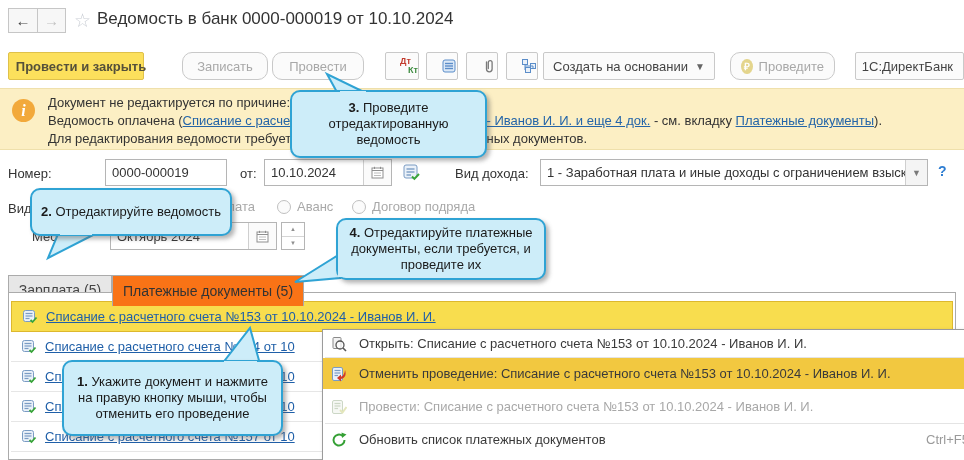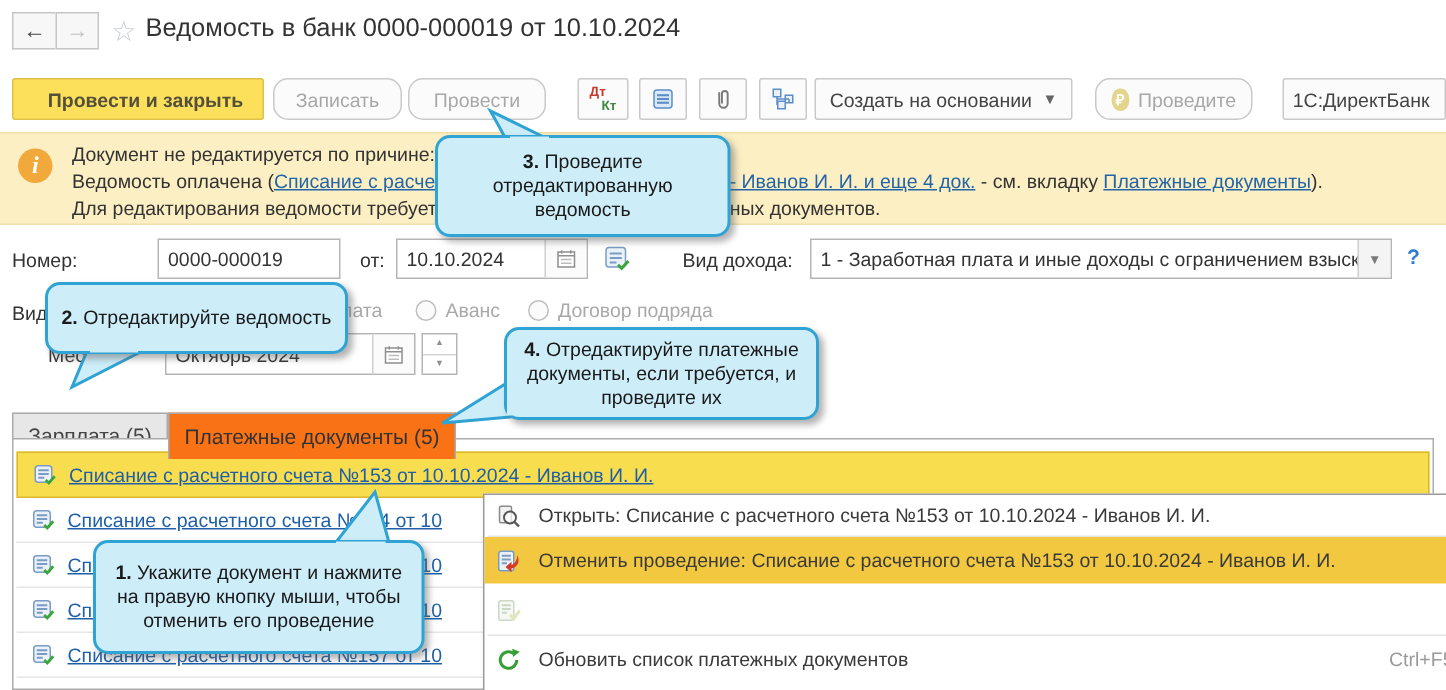--- a/index.html
+++ b/index.html
@@ -15,21 +15,21 @@
   .navbtn.fwd  { color:#c2c2c2; }
   .star { position:absolute; left:74px; top:9px; font-size:19px; color:#c9cdd4; }
   .title { position:absolute; left:97px; top:9px; font-size:17px; color:#333; white-space:nowrap; }
 
   
   .btn { position:absolute; top:52px; height:28px; border:1px solid #c9c9c9; background:#fbfbfb;
          border-radius:2px; font-size:13px; color:#444; display:flex; align-items:center;
          justify-content:center; white-space:nowrap; padding:0 10px; }
   .btn.primary { background:#fce05c; border-color:#dfc14a; color:#55503a; font-weight:bold; }
   .btn.disabled { color:#a8a8a8;border-radius:10px; }
-  .btn.iconbtn { padding:0; }
+  .btn.iconbtn { padding:0;justify-content:flex-end; }
   .caret { font-size:10px; color:#666; margin-left:7px; }
   .rubcircle { width:15px; height:15px; border-radius:50%; background:#e4d58d; color:#fff;
                font-size:10px; font-weight:bold; display:flex; align-items:center; justify-content:center; margin-right:6px;}
   .dtkt { font-size:9px; font-weight:bold; line-height:9px; text-align:left; }
   .dtkt .dt { color:#c23b2d; display:block; }
   .dtkt .kt { color:#3d8c40; display:block; margin-left:8px; }
 
   
   .banner { position:absolute; left:0; top:88px; width:964px; height:62px; background:#fcefc4;
             border-top:1px solid #efe0ab; border-bottom:1px solid #efe0ab; font-size:13px; }
@@ -94,21 +94,21 @@
 
 <div id="app">
 
   <div class="navbtns">
     <div class="navbtn back">←</div>
     <div class="navbtn fwd">→</div>
   </div>
   <div class="star">☆</div>
   <div class="title">Ведомость в банк 0000-000019 от 10.10.2024</div>
 
-  <div class="btn primary" style="left:8px; width:168px;padding-left:20px;">Провести и закрыть</div>
+  <div class="btn primary" style="left:8px; width:136px;padding-left:20px;">Провести и закрыть</div>
   <div class="btn disabled" style="left:182px; width:86px;">Записать</div>
   <div class="btn disabled" style="left:272px; width:92px;">Провести</div>
   <div class="btn iconbtn" style="left:385px; width:34px;">
     <span class="dtkt">
         <span class="dt">Дт</span>
         <span class="kt">Кт</span>
       </span>
   </div>
   <div class="btn iconbtn" style="left:426px; width:32px;">
     <svg width="16" height="16" viewBox="0 0 16 16">
@@ -302,20 +302,21 @@
     <div class="mitem dis" style="top:61px; height:31px;">
       <span class="mico">
         <svg width="16" height="16" viewBox="0 0 16 16" opacity="0.5">
             <rect x="1.5" y="1.5" width="10" height="13" rx="1.5" fill="#eef3ea" stroke="#9ab08e"></rect>
             <line x1="3.5" y1="4.5" x2="9.5" y2="4.5" stroke="#9ab08e" stroke-width="1.2"></line>
             <line x1="3.5" y1="7" x2="9.5" y2="7" stroke="#9ab08e" stroke-width="1.2"></line>
             <line x1="3.5" y1="9.5" x2="7" y2="9.5" stroke="#9ab08e" stroke-width="1.2"></line>
             <path d="M9 11 l2.5 2.5 L15.5 8" fill="none" stroke="#c9cf7a" stroke-width="2"></path>
           </svg>
       </span>
+      <span>Провести: Списание с расчетного счета №153 от 10.10.2024 - Иванов И. И.</span>
     </div>
     <div class="msep" style="top:93px;"></div>
     <div class="mitem" style="top:94px; height:31px;">
       <span class="mico">
         <svg width="16" height="16" viewBox="0 0 16 16">
             <path d="M13.5 8 a5.5 5.5 0 1 1 -2 -4.2" fill="none" stroke="#35a035" stroke-width="2"></path>
             <polygon points="10.5,0.5 15.5,2.5 11,6" fill="#35a035"></polygon>
           </svg>
       </span>
       <span>Обновить список платежных документов</span>

